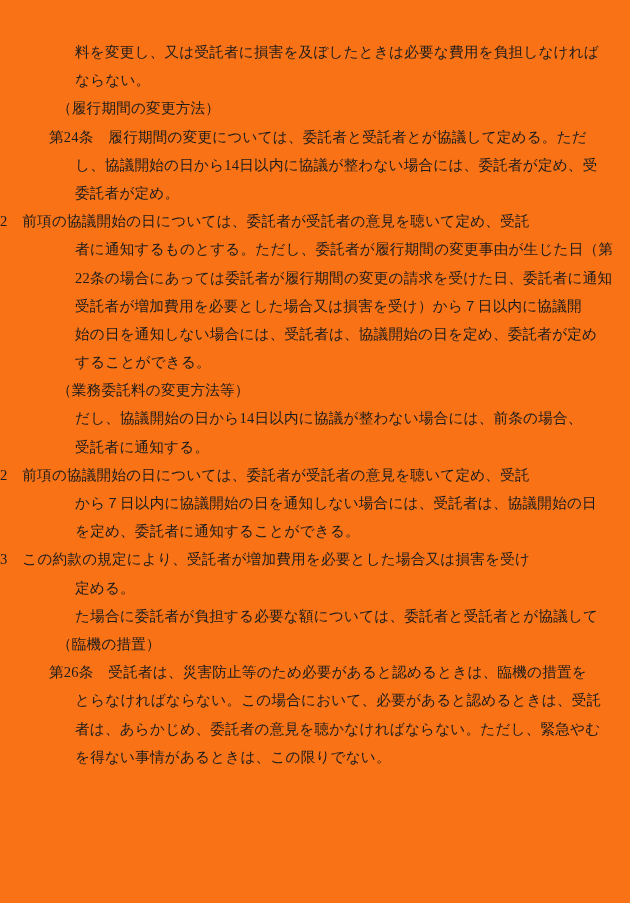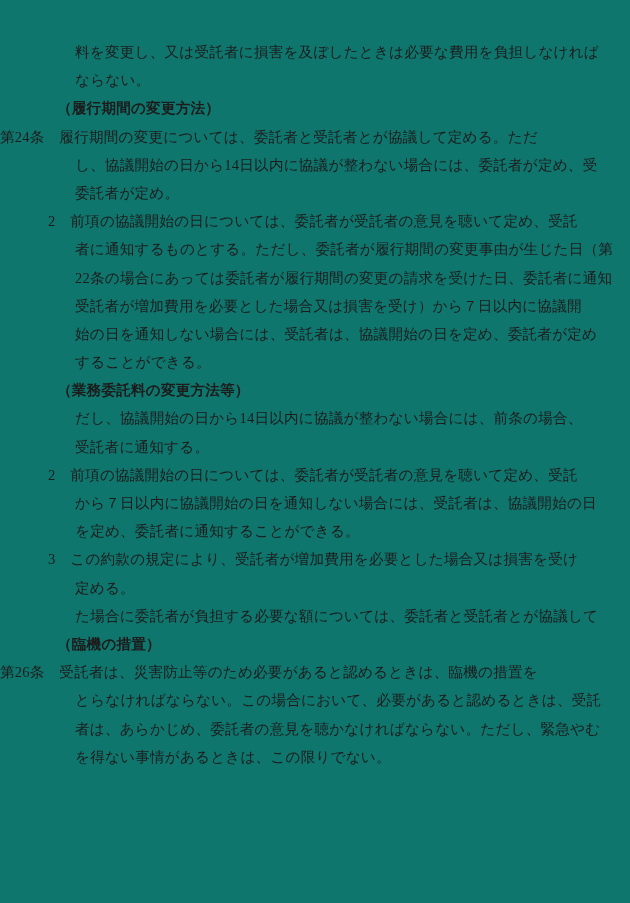--- a/index.html
+++ b/index.html
@@ -6,37 +6,37 @@
   html, body {
     margin: 0;
     padding: 0;
     background: #fbfbfb;
   }
   .page {
     position: relative;
     width: 630px;
     height: 903px;
     box-sizing: border-box;
-    background: #0f766e;
+    background: #f97316;
     color: #1c1c1c;
     font-family: "Liberation Serif", "DejaVu Serif", serif;
     font-size: 14.6px;
     padding-top: 38px;
     overflow: hidden;
   }
   .line {
     height: 28.2px;
     line-height: 28.2px;
     white-space: pre;
     letter-spacing: 0.2px;
   }
   
-  .indent-article { }  
-  .indent-para    { padding-left: 48px; }  
-  .indent-heading { padding-left: 57px; font-weight: bold; }  
+  .indent-article { padding-left: 49px; }  
+  .indent-para    { }  
+  .indent-heading { padding-left: 57px; }  
   .indent-cont    { padding-left: 75px; }  
 </style>
 </head>
 <body>
 
 <div class="page">
   <div class="line indent-cont">料を変更し、又は受託者に損害を及ぼしたときは必要な費用を負担しなければ</div>
   <div class="line indent-cont">ならない。</div>
   <div class="line indent-heading">（履行期間の変更方法）</div>
   <div class="line indent-article">第24条　履行期間の変更については、委託者と受託者とが協議して定める。ただ</div>

